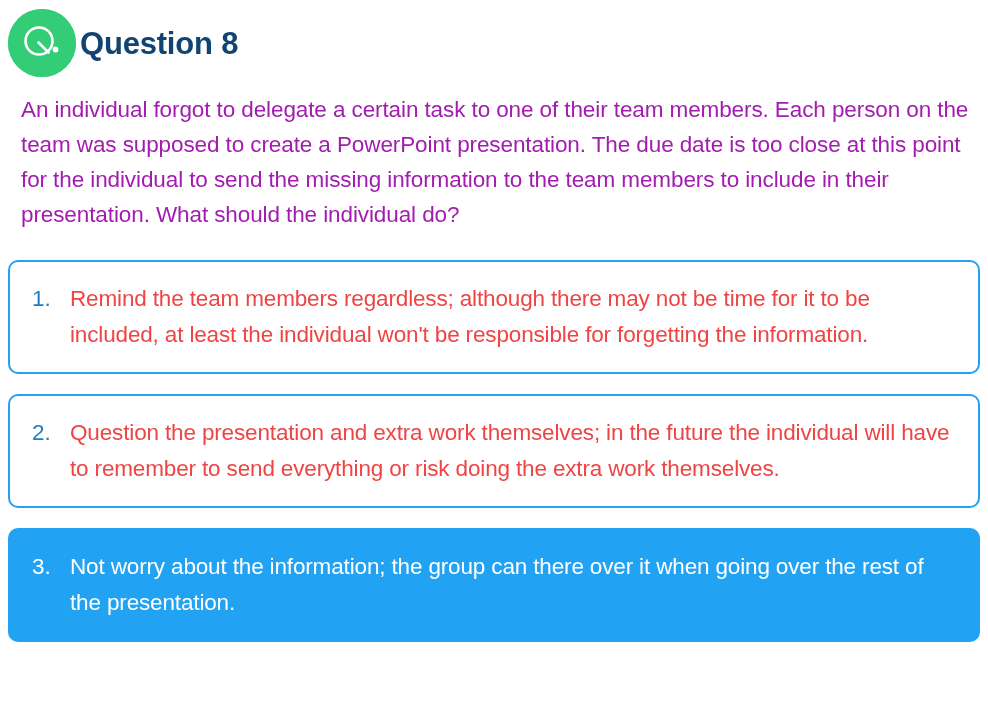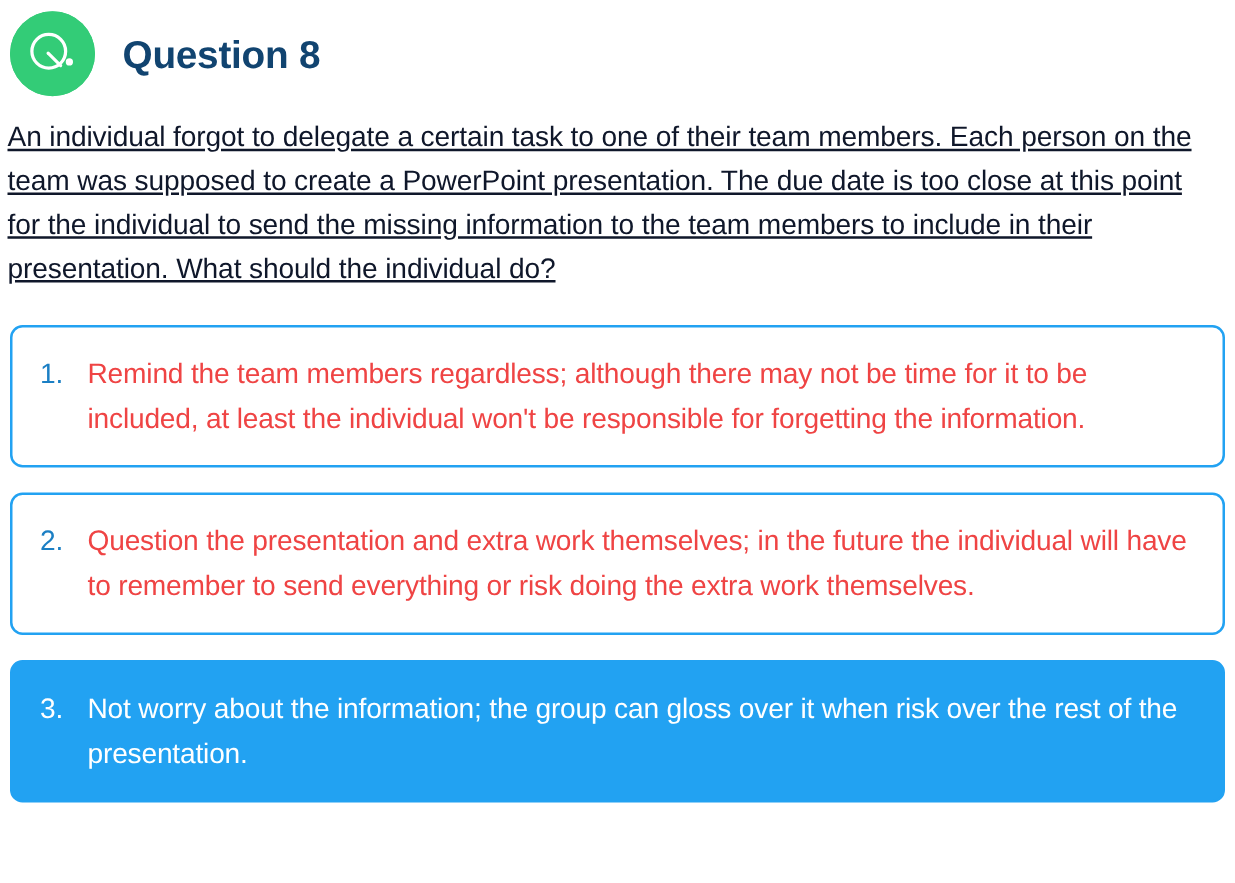--- a/index.html
+++ b/index.html
@@ -41,38 +41,37 @@
     position: relative;
     display: block;
   }
   .q-badge svg {
     display: block;
     width: 68px;
     height: 68px;
   }
 
   .q-title {
-    margin-left: 22px;
+    margin-left: 4px;
     font-size: 31px;
     font-weight: bold;
     color: #114470;
     letter-spacing: -0.2px;
     line-height: 1;
     white-space: nowrap;
   }
 
   
   .q-body {
-    margin: 20px 0 0 0;
+    margin: 20px 0 0 15px;
     padding: 0 14px 0 6px;
     font-size: 22.5px;
     line-height: 35px;
-    color: #0f172a;
+    color: #a21caf;
     letter-spacing: -0.1px;
-    text-decoration: underline;
   }
 
   
   .options {
     margin-top: 28px;
     padding: 0 8px 0 8px;
     display: flex;
     flex-direction: column;
     gap: 20px;
   }
@@ -141,18 +140,18 @@
       <span class="opt-text">Remind the team members regardless; although there may not be time for it to be included, at least the individual won't be responsible for forgetting the information.</span>
     </div>
 
     <div class="option">
       <span class="opt-num">2.</span>
       <span class="opt-text">Question the presentation and extra work themselves; in the future the individual will have to remember to send everything or risk doing the extra work themselves.</span>
     </div>
 
     <div class="option selected">
       <span class="opt-num">3.</span>
-      <span class="opt-text">Not worry about the information; the group can gloss over it when risk over the rest of the presentation.</span>
+      <span class="opt-text">Not worry about the information; the group can there over it when going over the rest of the presentation.</span>
     </div>
 
   </div>
 
 </div>
 
 </body></html>

